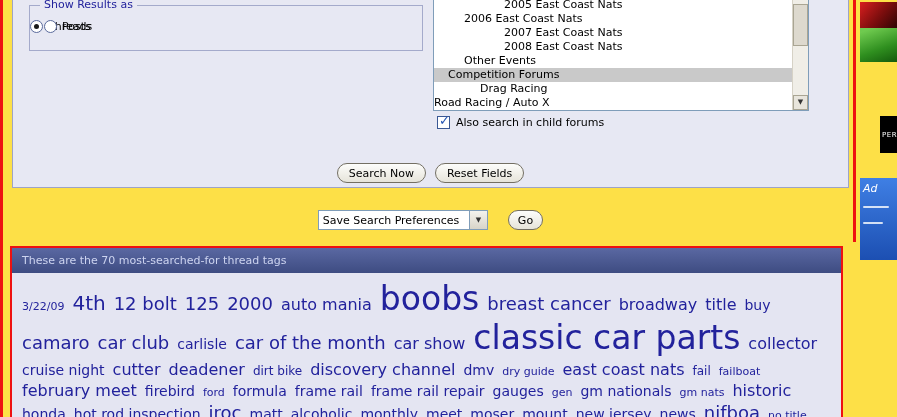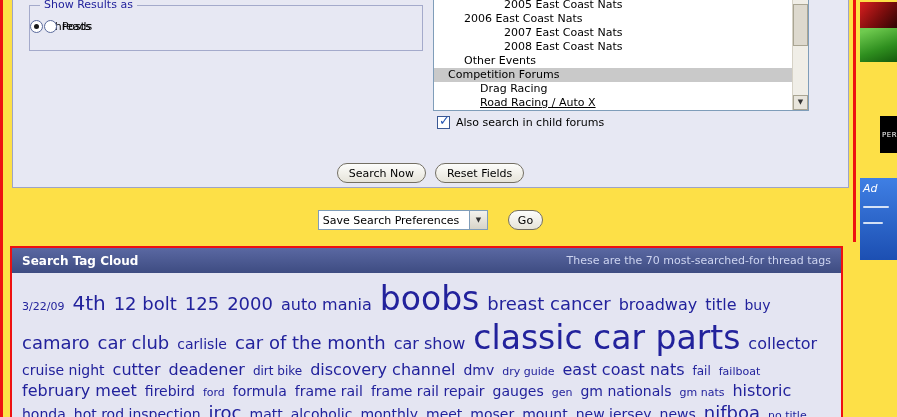--- a/index.html
+++ b/index.html
@@ -102,21 +102,21 @@
 
     <div class="forum-list">
       <div class="forum-items">
           <div class="forum-item" style="padding-left: 70px;">2005 East Coast Nats</div>
           <div class="forum-item" style="padding-left: 30px;">2006 East Coast Nats</div>
           <div class="forum-item" style="padding-left: 70px;">2007 East Coast Nats</div>
           <div class="forum-item" style="padding-left: 70px;">2008 East Coast Nats</div>
           <div class="forum-item" style="padding-left: 30px;">Other Events</div>
           <div class="forum-item selected" style="padding-left: 14px;">Competition Forums</div>
           <div class="forum-item" style="padding-left: 46px;">Drag Racing</div>
-          <div class="forum-item" style="padding-left: 46px; text-decoration: underline;">Road Racing / Auto X</div>
+          <div class="forum-item" style="">Road Racing / Auto X</div>
         </div>
       <div class="vscroll">
         <div class="vthumb"></div>
         <div class="vbtn">
           <span class="arrow-down">▼</span>
         </div>
       </div>
     </div>
 
     <label class="child-row">
@@ -137,21 +137,20 @@
       <span class="select-text">Save Search Preferences</span>
       <span class="dd-btn">
         <span class="arrow-down">▼</span>
       </span>
     </div>
     <button class="btn go">Go</button>
   </div>
 
   <div class="tagcloud">
     <div class="tc-header">
-      <span class="tc-title">Search Tag Cloud</span>
       <span class="tc-sub">These are the 70 most-searched-for thread tags</span>
     </div>
     <div class="tc-body"><a href="#" class="tag t2">3/22/09</a><a href="#" class="tag t8">4th</a><a href="#" class="tag t6">12 bolt</a><a href="#" class="tag t6">125</a><a href="#" class="tag t6">2000</a><a href="#" class="tag t5">auto mania</a><a href="#" class="tag t9">boobs</a><a href="#" class="tag t6">breast cancer</a><a href="#" class="tag t5">broadway</a><a href="#" class="tag t5">title</a><a href="#" class="tag t4">buy</a><a href="#" class="tag t6">camaro</a><a href="#" class="tag t6">car club</a><a href="#" class="tag t4">carlisle</a><a href="#" class="tag t6">car of the month</a><a href="#" class="tag t5">car show</a><a href="#" class="tag t9">classic car parts</a><a href="#" class="tag t5">collector</a><a href="#" class="tag t4">cruise night</a><a href="#" class="tag t5">cutter</a><a href="#" class="tag t5">deadener</a><a href="#" class="tag t3">dirt bike</a><a href="#" class="tag t5">discovery channel</a><a href="#" class="tag t4">dmv</a><a href="#" class="tag t2">dry guide</a><a href="#" class="tag t5">east coast nats</a><a href="#" class="tag t3">fail</a><a href="#" class="tag t2">failboat</a><a href="#" class="tag t5">february meet</a><a href="#" class="tag t4">firebird</a><a href="#" class="tag t2">ford</a><a href="#" class="tag t4">formula</a><a href="#" class="tag t4">frame rail</a><a href="#" class="tag t4">frame rail repair</a><a href="#" class="tag t4">gauges</a><a href="#" class="tag t2">gen</a><a href="#" class="tag t4">gm nationals</a><a href="#" class="tag t2">gm nats</a><a href="#" class="tag t5">historic</a><a href="#" class="tag t4">honda</a><a href="#" class="tag t4">hot rod inspection</a><a href="#" class="tag t6">iroc</a><a href="#" class="tag t4">matt</a><a href="#" class="tag t4">alcoholic</a><a href="#" class="tag t4">monthly</a><a href="#" class="tag t4">meet</a><a href="#" class="tag t4">moser</a><a href="#" class="tag t4">mount</a><a href="#" class="tag t4">new jersey</a><a href="#" class="tag t4">news</a><a href="#" class="tag t6">njfboa</a><a href="#" class="tag t2">no title</a></div>
   </div>
 
   <div class="ad-col">
     <div class="ad ad1"></div>
     <div class="ad ad2"></div>
     <div class="ad ad3">
       <span>PERF</span>

